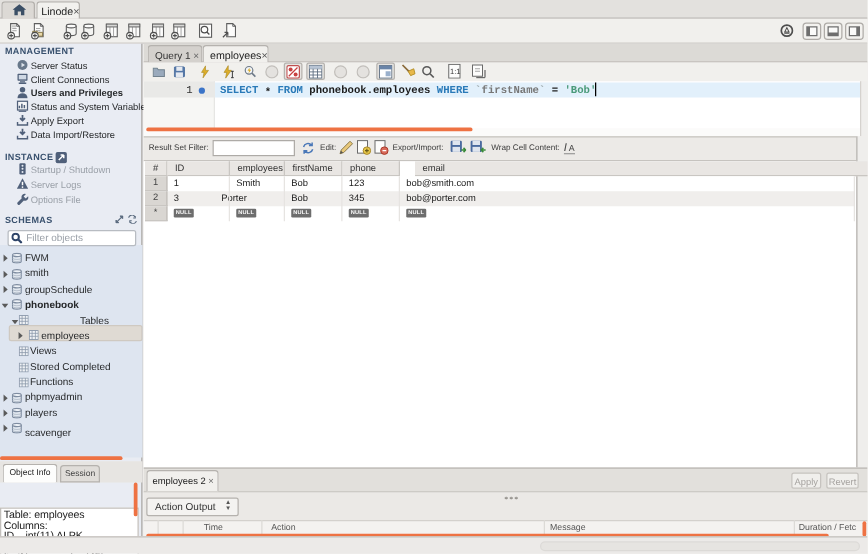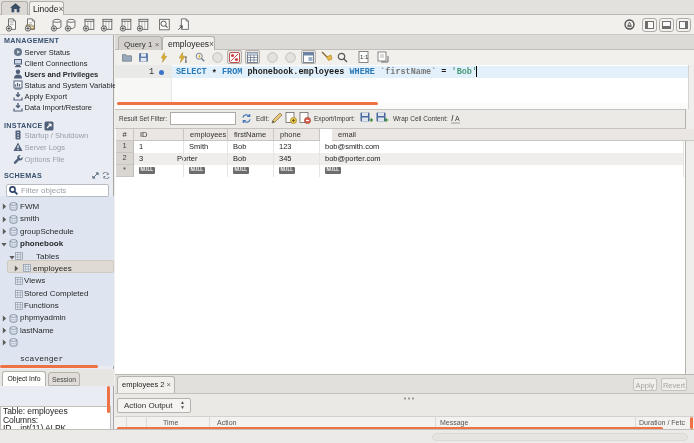--- a/index.html
+++ b/index.html
@@ -186,29 +186,29 @@
 <svg style="left:9px; top:186px;" width="9" height="9" viewBox="0 0 9 9">
     <circle cx="3.5" cy="3.5" r="2.6" fill="none" stroke="#2e4468" stroke-width="1.6"></circle>
     <line x1="5.6" y1="5.6" x2="8.4" y2="8.4" stroke="#2e4468" stroke-width="1.8"></line>
   </svg>
 <div class="abs" style="left:21px; top:186px; font-size:8px; color:#9aa0a8;">Filter objects</div>
 
 <div class="titem" style="left:20px; top:202px;">FWM</div>
 <div class="titem" style="left:20px; top:214px;">smith</div>
 <div class="titem" style="left:20px; top:227px;">groupSchedule</div>
 <div class="titem" style="left:20px; top:239px; font-weight:bold;">phonebook</div>
-<div class="titem" style="left:36px; top:252px;">Tables</div>
+<div class="titem" style="left:24px; top:252px;padding-left:40px;">Tables</div>
 <div class="abs" style="left:7px; top:260px; width:107px; height:13px; background:#dfdad3; border:1px solid #cfc9c1; border-radius:2px;"></div>
 <div class="titem" style="left:33px; top:264px;">employees</div>
 <div class="titem" style="left:24px; top:276px;">Views</div>
 <div class="titem" style="left:24px; top:289px;">Stored Completed</div>
 <div class="titem" style="left:24px; top:301px;">Functions</div>
 <div class="titem" style="left:20px; top:313px;">phpmyadmin</div>
-<div class="titem" style="left:20px; top:326px;">lastName</div>
-<div class="titem" style="left:20px; top:354px;font-family:Liberation Mono, monospace;">scavenger</div>
+<div class="titem" style="left:20px; top:326px;">players</div>
+<div class="titem" style="left:20px; top:342px;">scavenger</div>
 <div class="abs" id="treeicons">
     <svg style="left:2px; top:203px;" width="5" height="7" viewBox="0 0 6 8">
       <path d="M1 0.5 L5 4 L1 7.5 Z" fill="#5a5a5a"></path>
     </svg>
     <svg style="left:9px; top:202px;" width="9" height="9" viewBox="0 0 9 9">
       <path d="M1 2 V7 a3.5 1.3 0 0 0 7 0 V2" fill="#e2e8f0" stroke="#7e8ca0" stroke-width="0.9"></path>
       <ellipse cx="4.5" cy="2" rx="3.5" ry="1.3" fill="#eef2f7" stroke="#7e8ca0" stroke-width="0.9"></ellipse>
       <path d="M1 4.3 a3.5 1.3 0 0 0 7 0 M1 6 a3.5 1.3 0 0 0 7 0" fill="none" stroke="#aab4c2" stroke-width="0.6"></path>
     </svg>
     <svg style="left:2px; top:215.5px;" width="5" height="7" viewBox="0 0 6 8">

